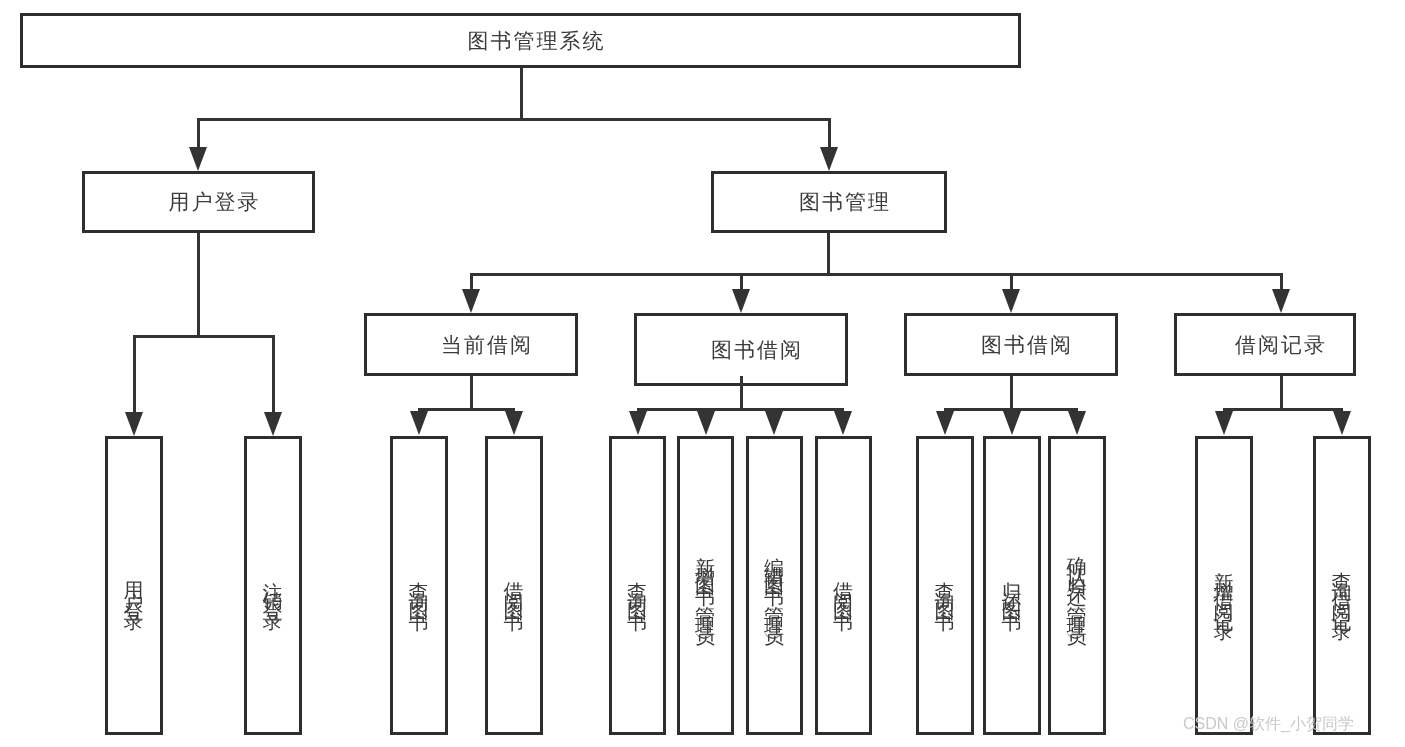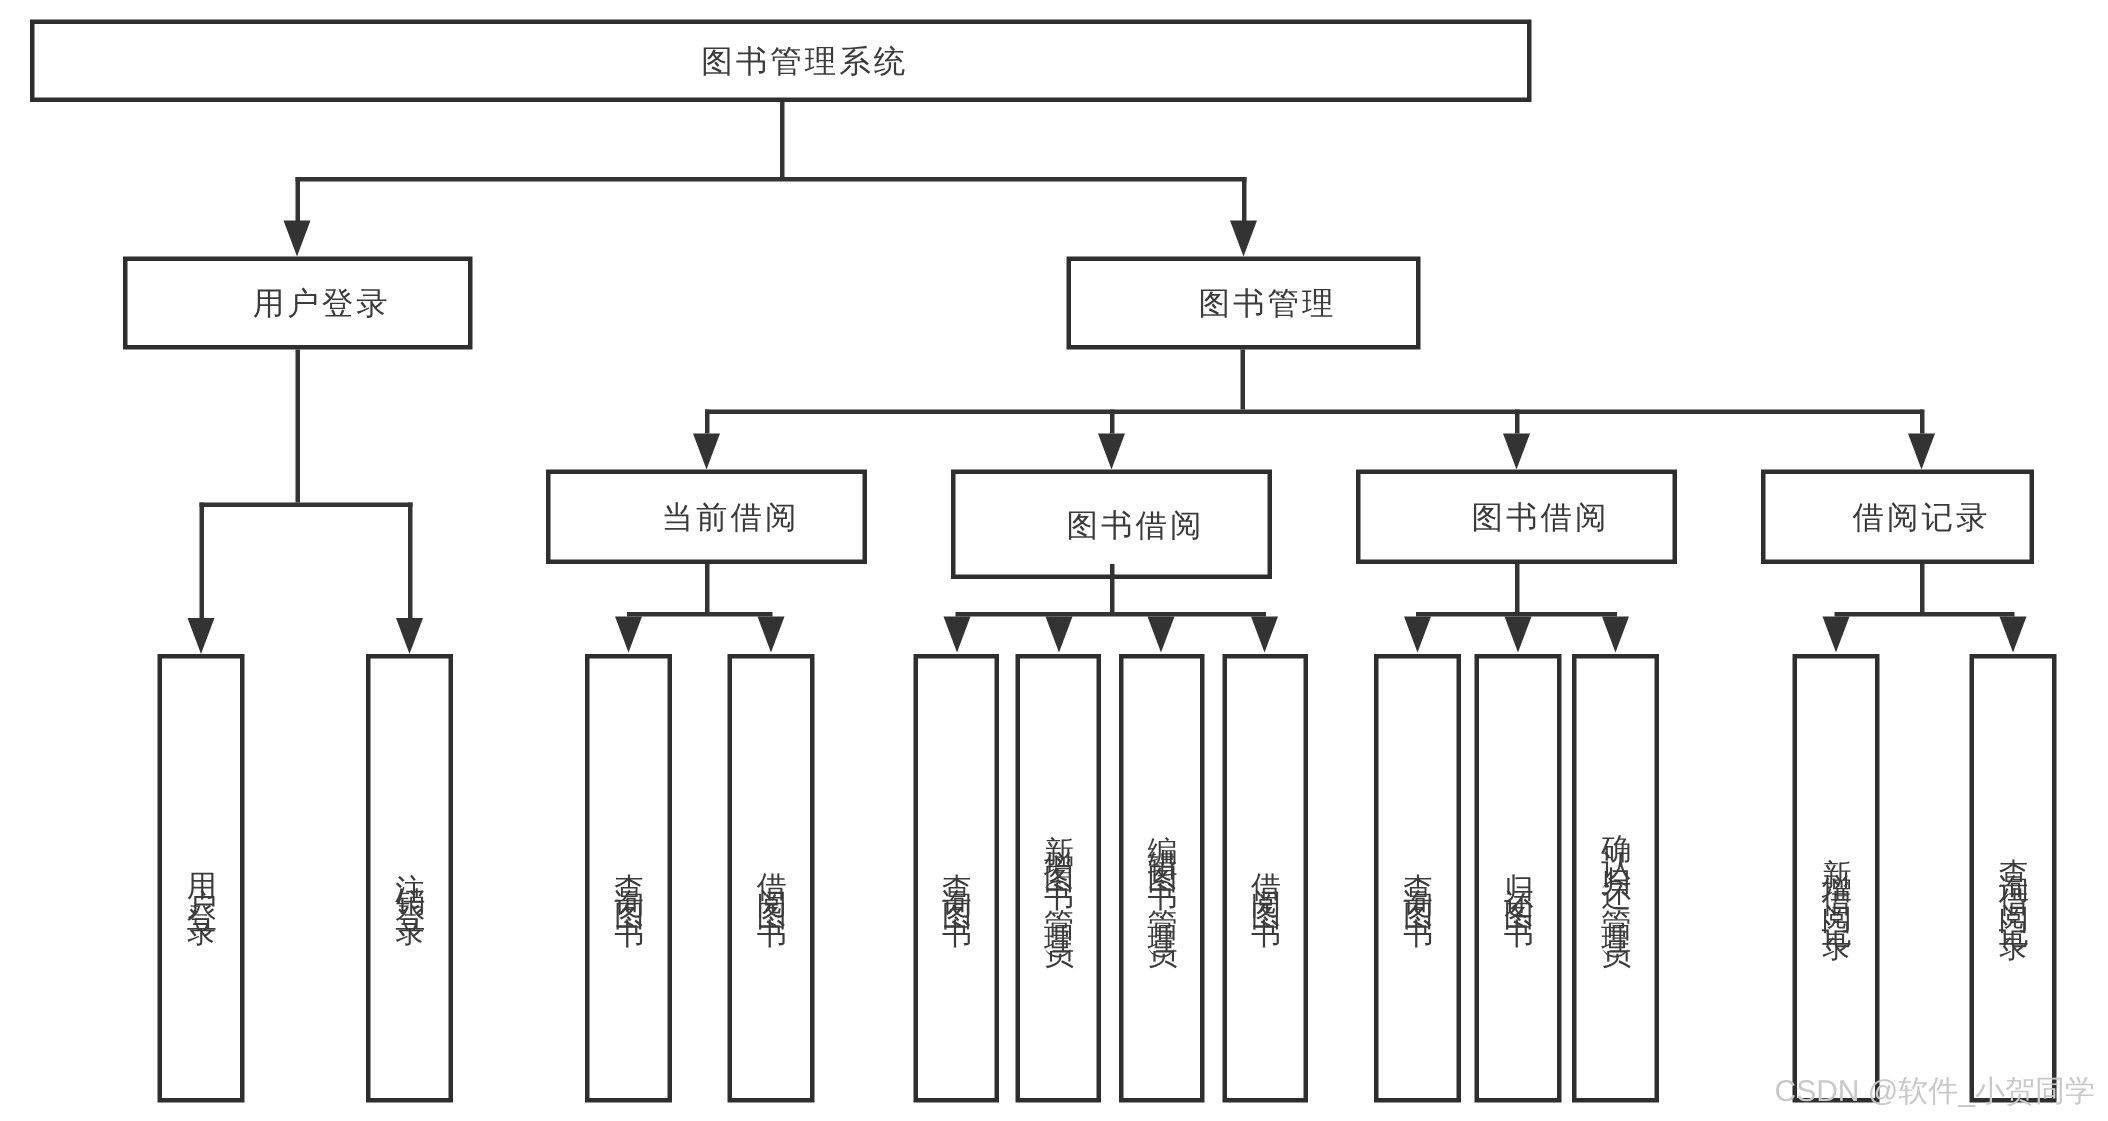--- a/index.html
+++ b/index.html
@@ -38,21 +38,21 @@
   .arrow {
     position:absolute;
     width:0; height:0;
     border-left:9px solid transparent;
     border-right:9px solid transparent;
     border-top:24px solid #333333;
   }
   .watermark {
     position:absolute;
     color:#c9c9c9;
-    font-size:20px;
+    font-size:16px;
     white-space:nowrap;
     z-index:5;
   }
 </style>
 </head>
 <body>
 
 <div class="canvas">
 
   <div class="box h" style="left:20px;top:13px;width:1001px;height:55px">图书管理系统</div>

